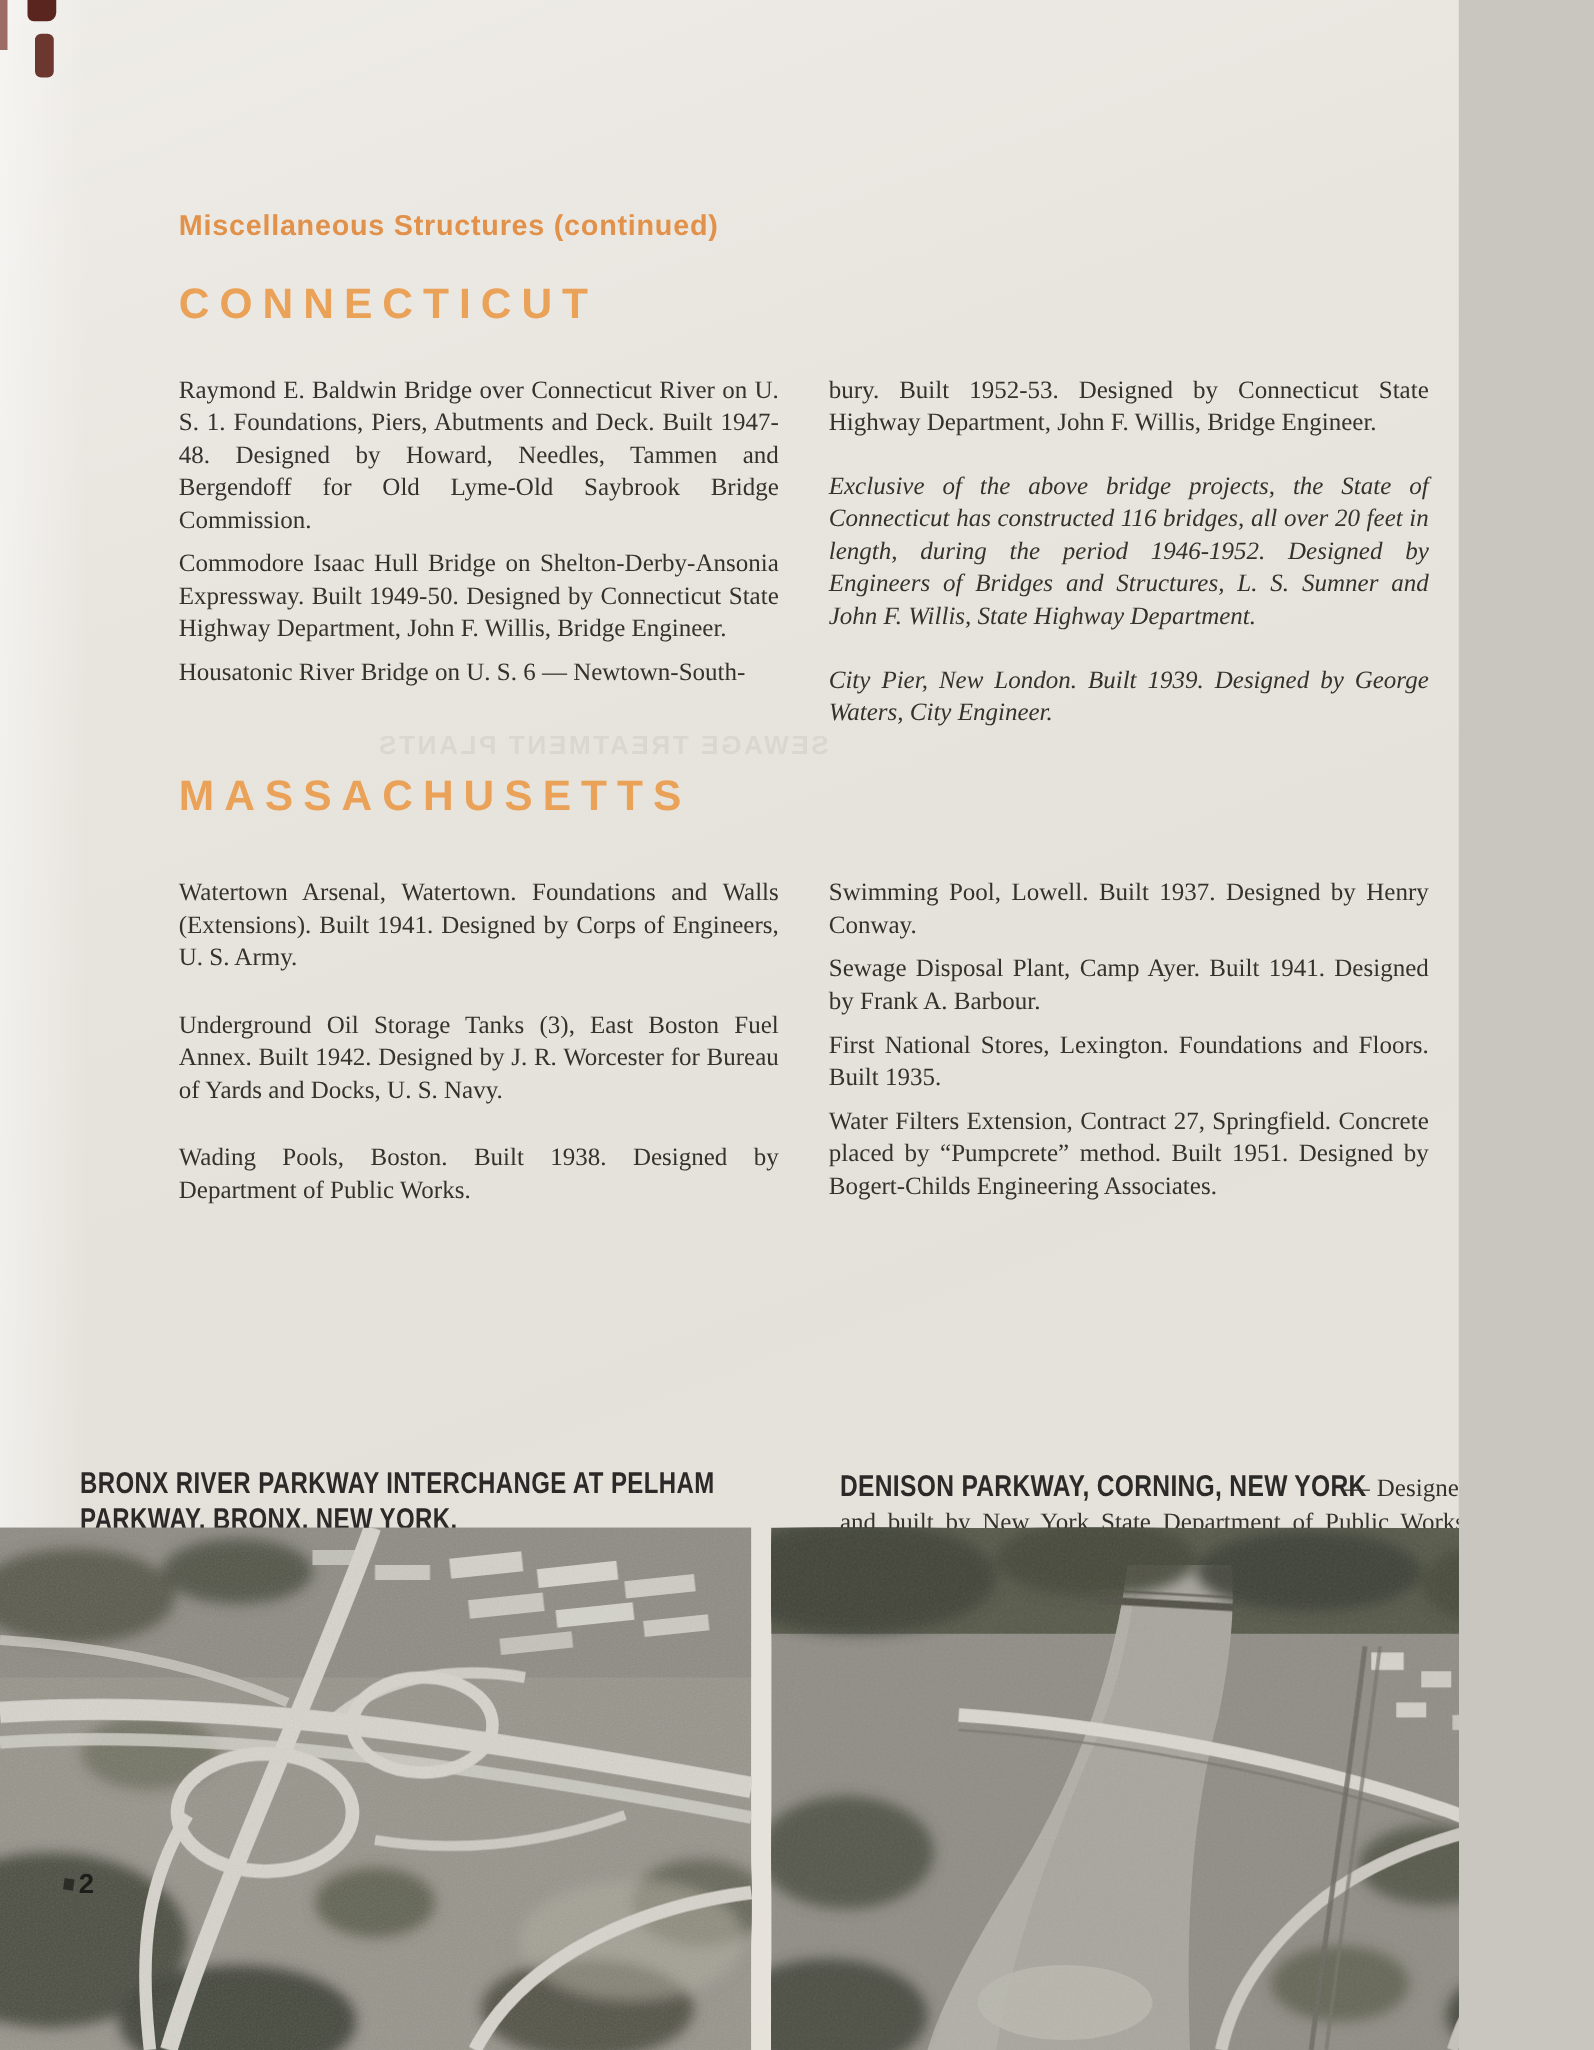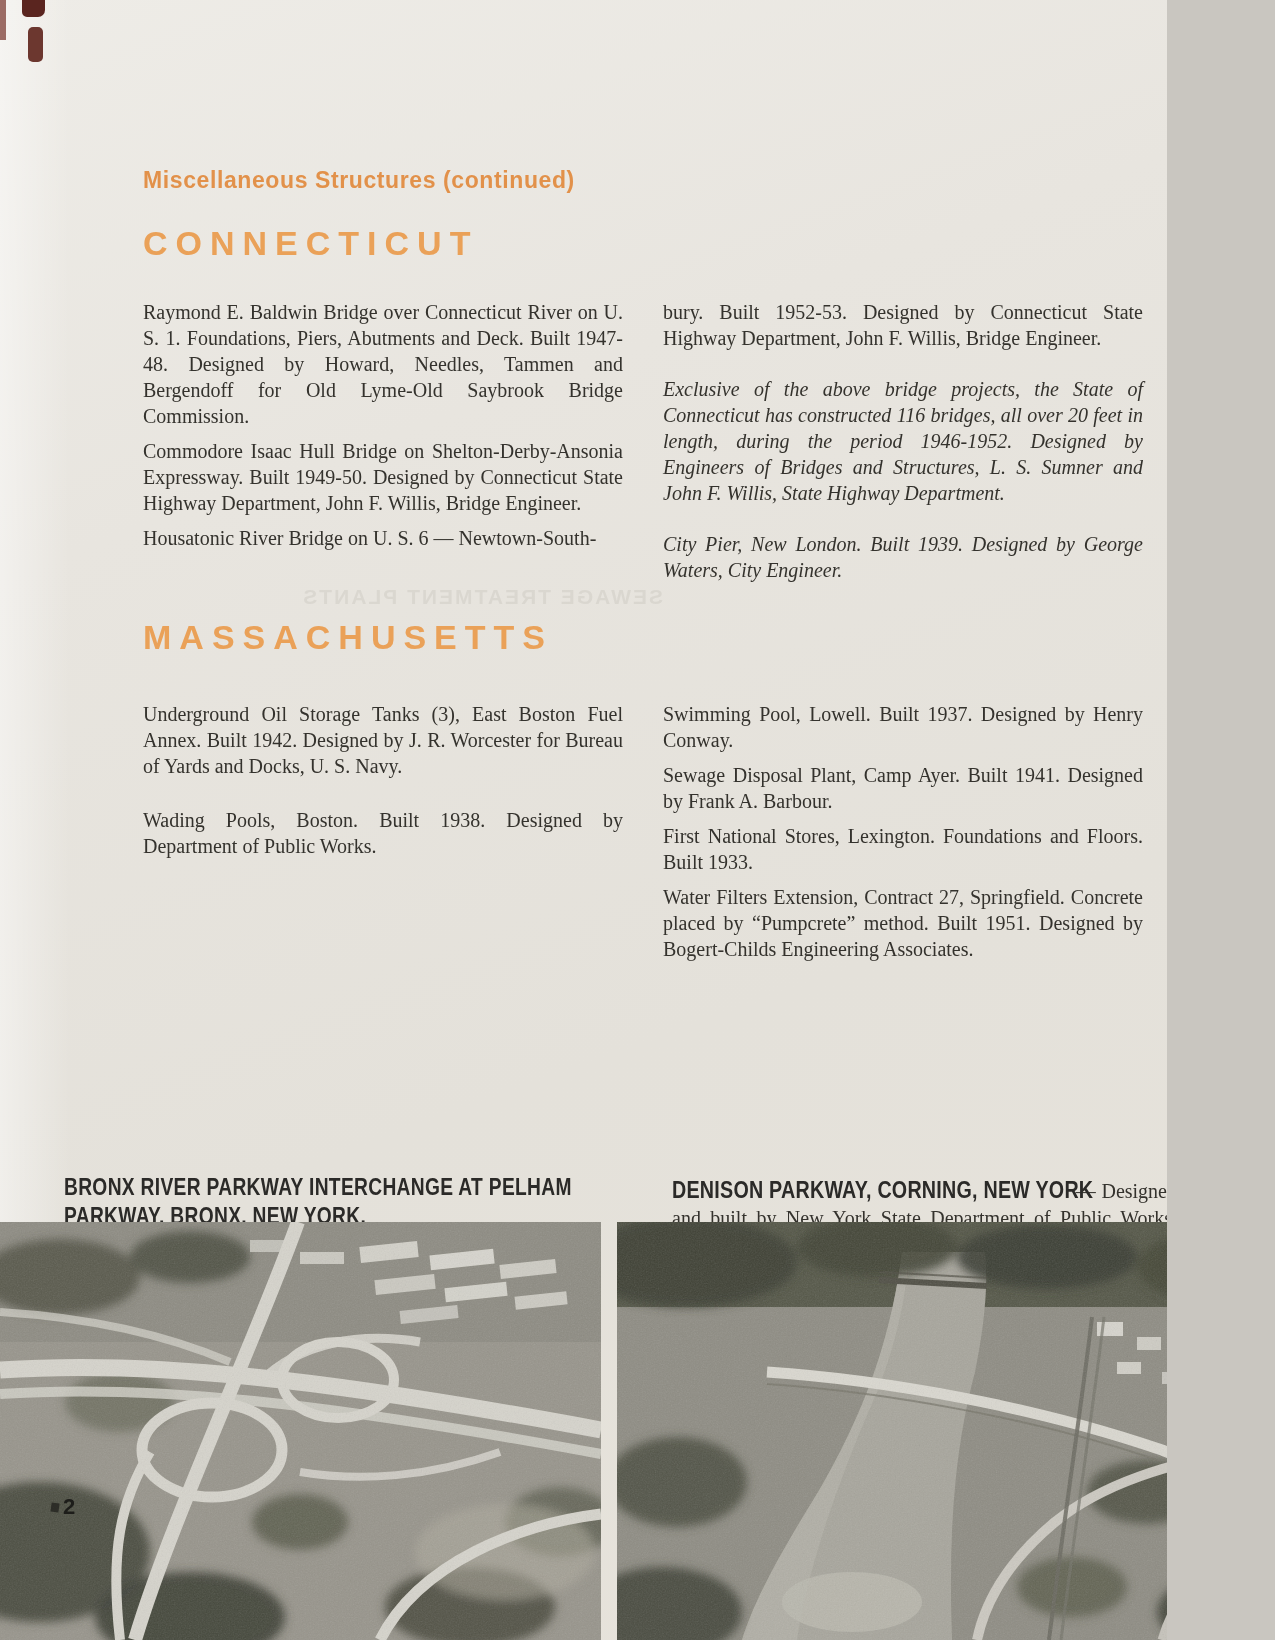--- a/index.html
+++ b/index.html
@@ -96,28 +96,29 @@
     <p>bury. Built 1952-53. Designed by Connecticut State Highway Department, John F. Willis, Bridge Engineer.</p>
     <p>Exclusive of the above bridge projects, the State of Connecticut has constructed 116 bridges, all over 20 feet in length, during the period 1946-1952. Designed by Engineers of Bridges and Structures, L. S. Sumner and John F. Willis, State Highway Department.</p>
     <p>City Pier, New London. Built 1939. Designed by George Waters, City Engineer.</p>
   </div>
 
   <div class="ghost">SEWAGE TREATMENT PLANTS</div>
 
   <div class="state-title title-ma">MASSACHUSETTS</div>
 
   <div class="col col-ma-left">
+    <p>Watertown Arsenal, Watertown. Foundations and Walls (Extensions). Built 1941. Designed by Corps of Engineers, U. S. Army.</p>
     <p>Underground Oil Storage Tanks (3), East Boston Fuel Annex. Built 1942. Designed by J. R. Worcester for Bureau of Yards and Docks, U. S. Navy.</p>
     <p>Wading Pools, Boston. Built 1938. Designed by Department of Public Works.</p>
   </div>
 
   <div class="col col-ma-right">
     <p>Swimming Pool, Lowell. Built 1937. Designed by Henry Conway.</p>
     <p>Sewage Disposal Plant, Camp Ayer. Built 1941. Designed by Frank A. Barbour.</p>
-    <p>First National Stores, Lexington. Foundations and Floors. Built 1933.</p>
+    <p>First National Stores, Lexington. Foundations and Floors. Built 1935.</p>
     <p>Water Filters Extension, Contract 27, Springfield. Concrete placed by “Pumpcrete” method. Built 1951. Designed by Bogert-Childs Engineering Associates.</p>
   </div>
 
   <div class="caption-left">BRONX RIVER PARKWAY INTERCHANGE AT PELHAM PARKWAY, BRONX, NEW YORK.</div>
 
   <div class="caption-right">
     <span class="lead-outer"><span class="lead-inner">DENISON PARKWAY, CORNING, NEW YORK</span></span><span> — Designed and built by New York State Department of Public Works, District 6.</span>
   </div>
 
   <div class="photo photo-left">

